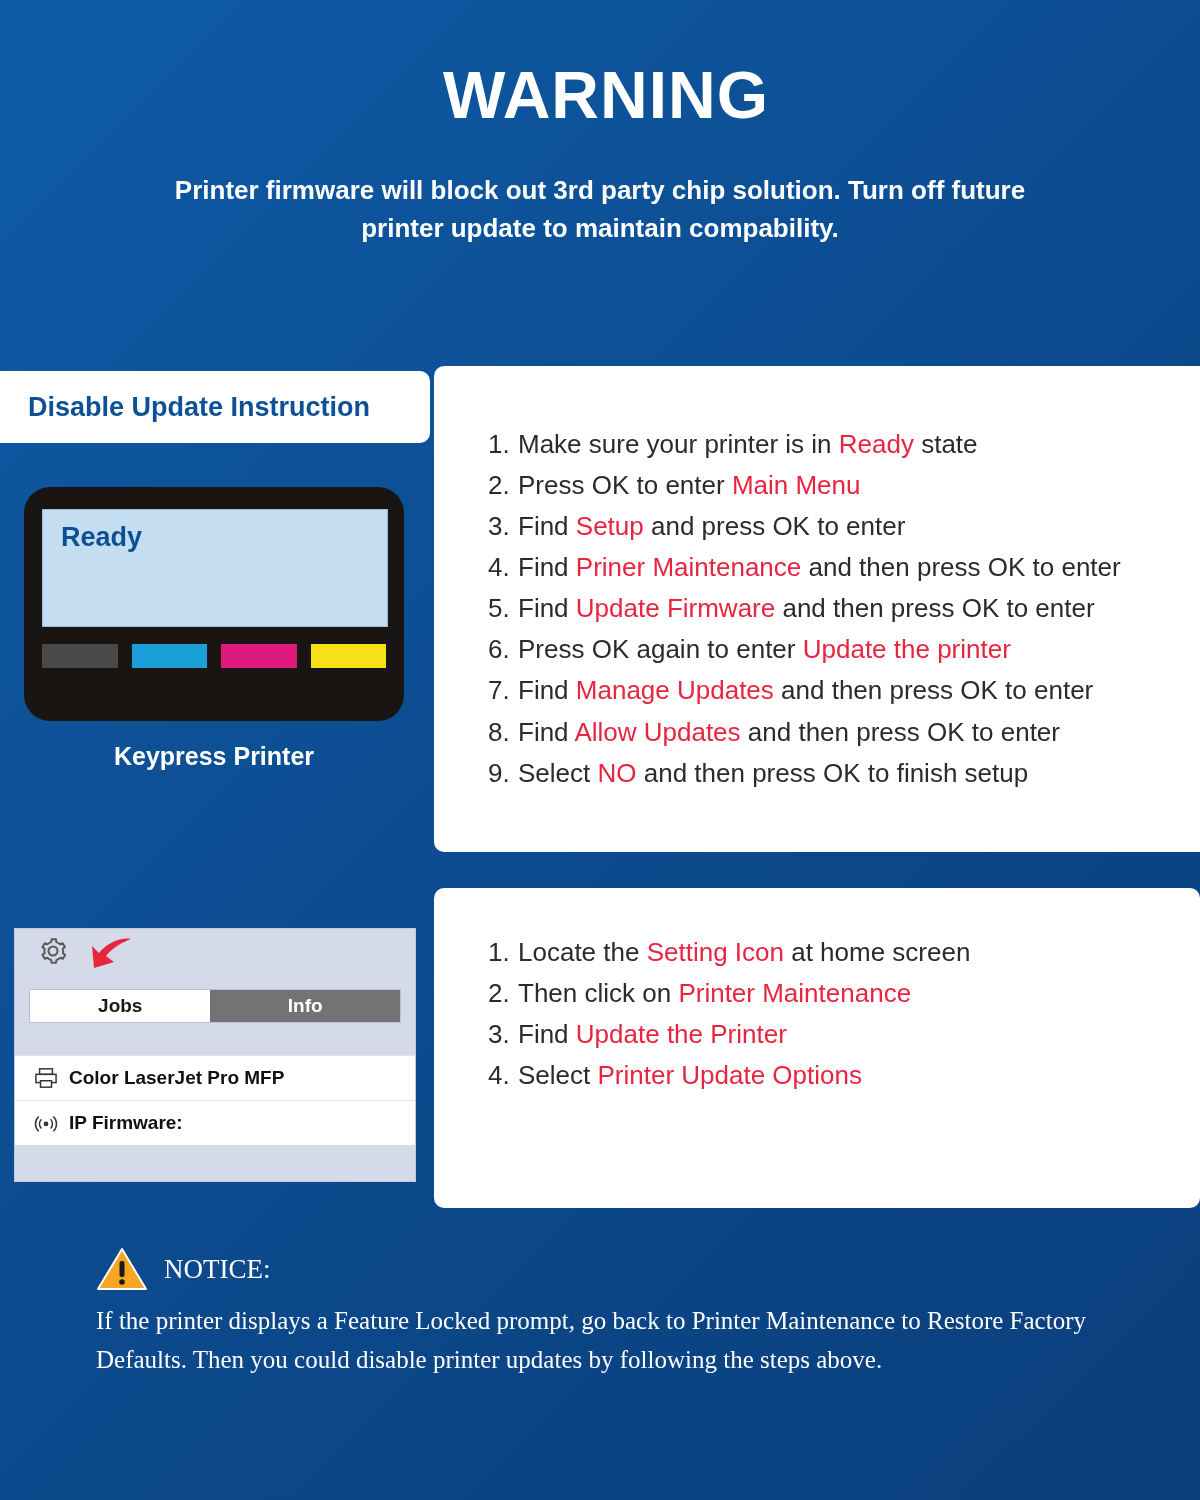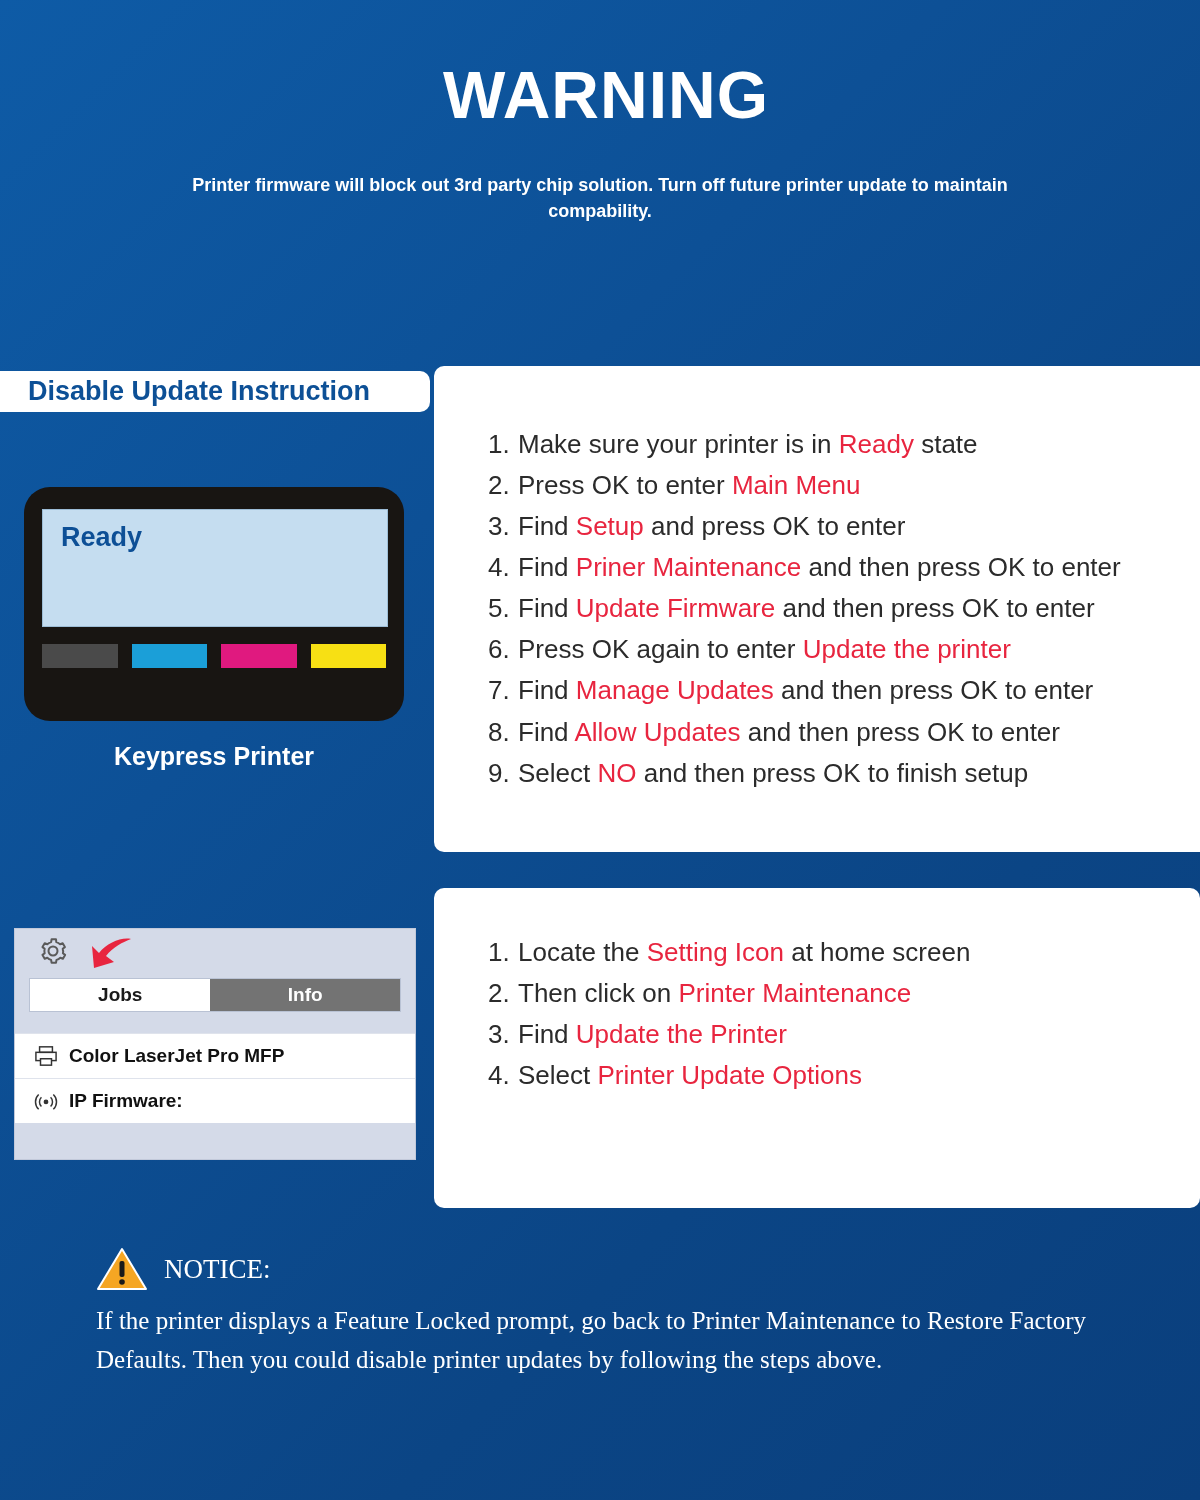--- a/index.html
+++ b/index.html
@@ -29,35 +29,35 @@
     color: #ffffff;
   }
   .warning-title {
     font-size: 66px;
     font-weight: bold;
     letter-spacing: 1px;
     line-height: 1;
     margin: 0 0 44px 12px;
   }
   .warning-sub {
-    font-size: 18px;
+    font-size: 26px;
     font-weight: bold;
     line-height: 1.45;
     max-width: 900px;
     margin: 16px auto;
     padding: 0 20px;
   }
 
   
   .section-label {
     position: absolute;
     left: 0;
     top: 371px;
     width: 430px;
-    height: 41px;
+    height: 72px;
     background: #ffffff;
     border-radius: 0 10px 10px 0;
     display: flex;
     align-items: center;
   }
   .section-label span {
     color: #0d5096;
     font-size: 27px;
     font-weight: bold;
     padding-left: 28px;
@@ -136,21 +136,21 @@
   }
   .cursor-arrow {
     position: absolute;
     left: 72px;
     top: 6px;
     width: 46px;
     height: 36px;
   }
   .tp-tabs {
     display: flex;
-    margin: 5px 14px;
+    margin: 16px 14px;
     height: 32px;
     background: #ffffff;
     border: 1px solid #b9c2d4;
   }
   .tp-tab {
     flex: 1;
     display: flex;
     align-items: center;
     justify-content: center;
     font-size: 19px;

